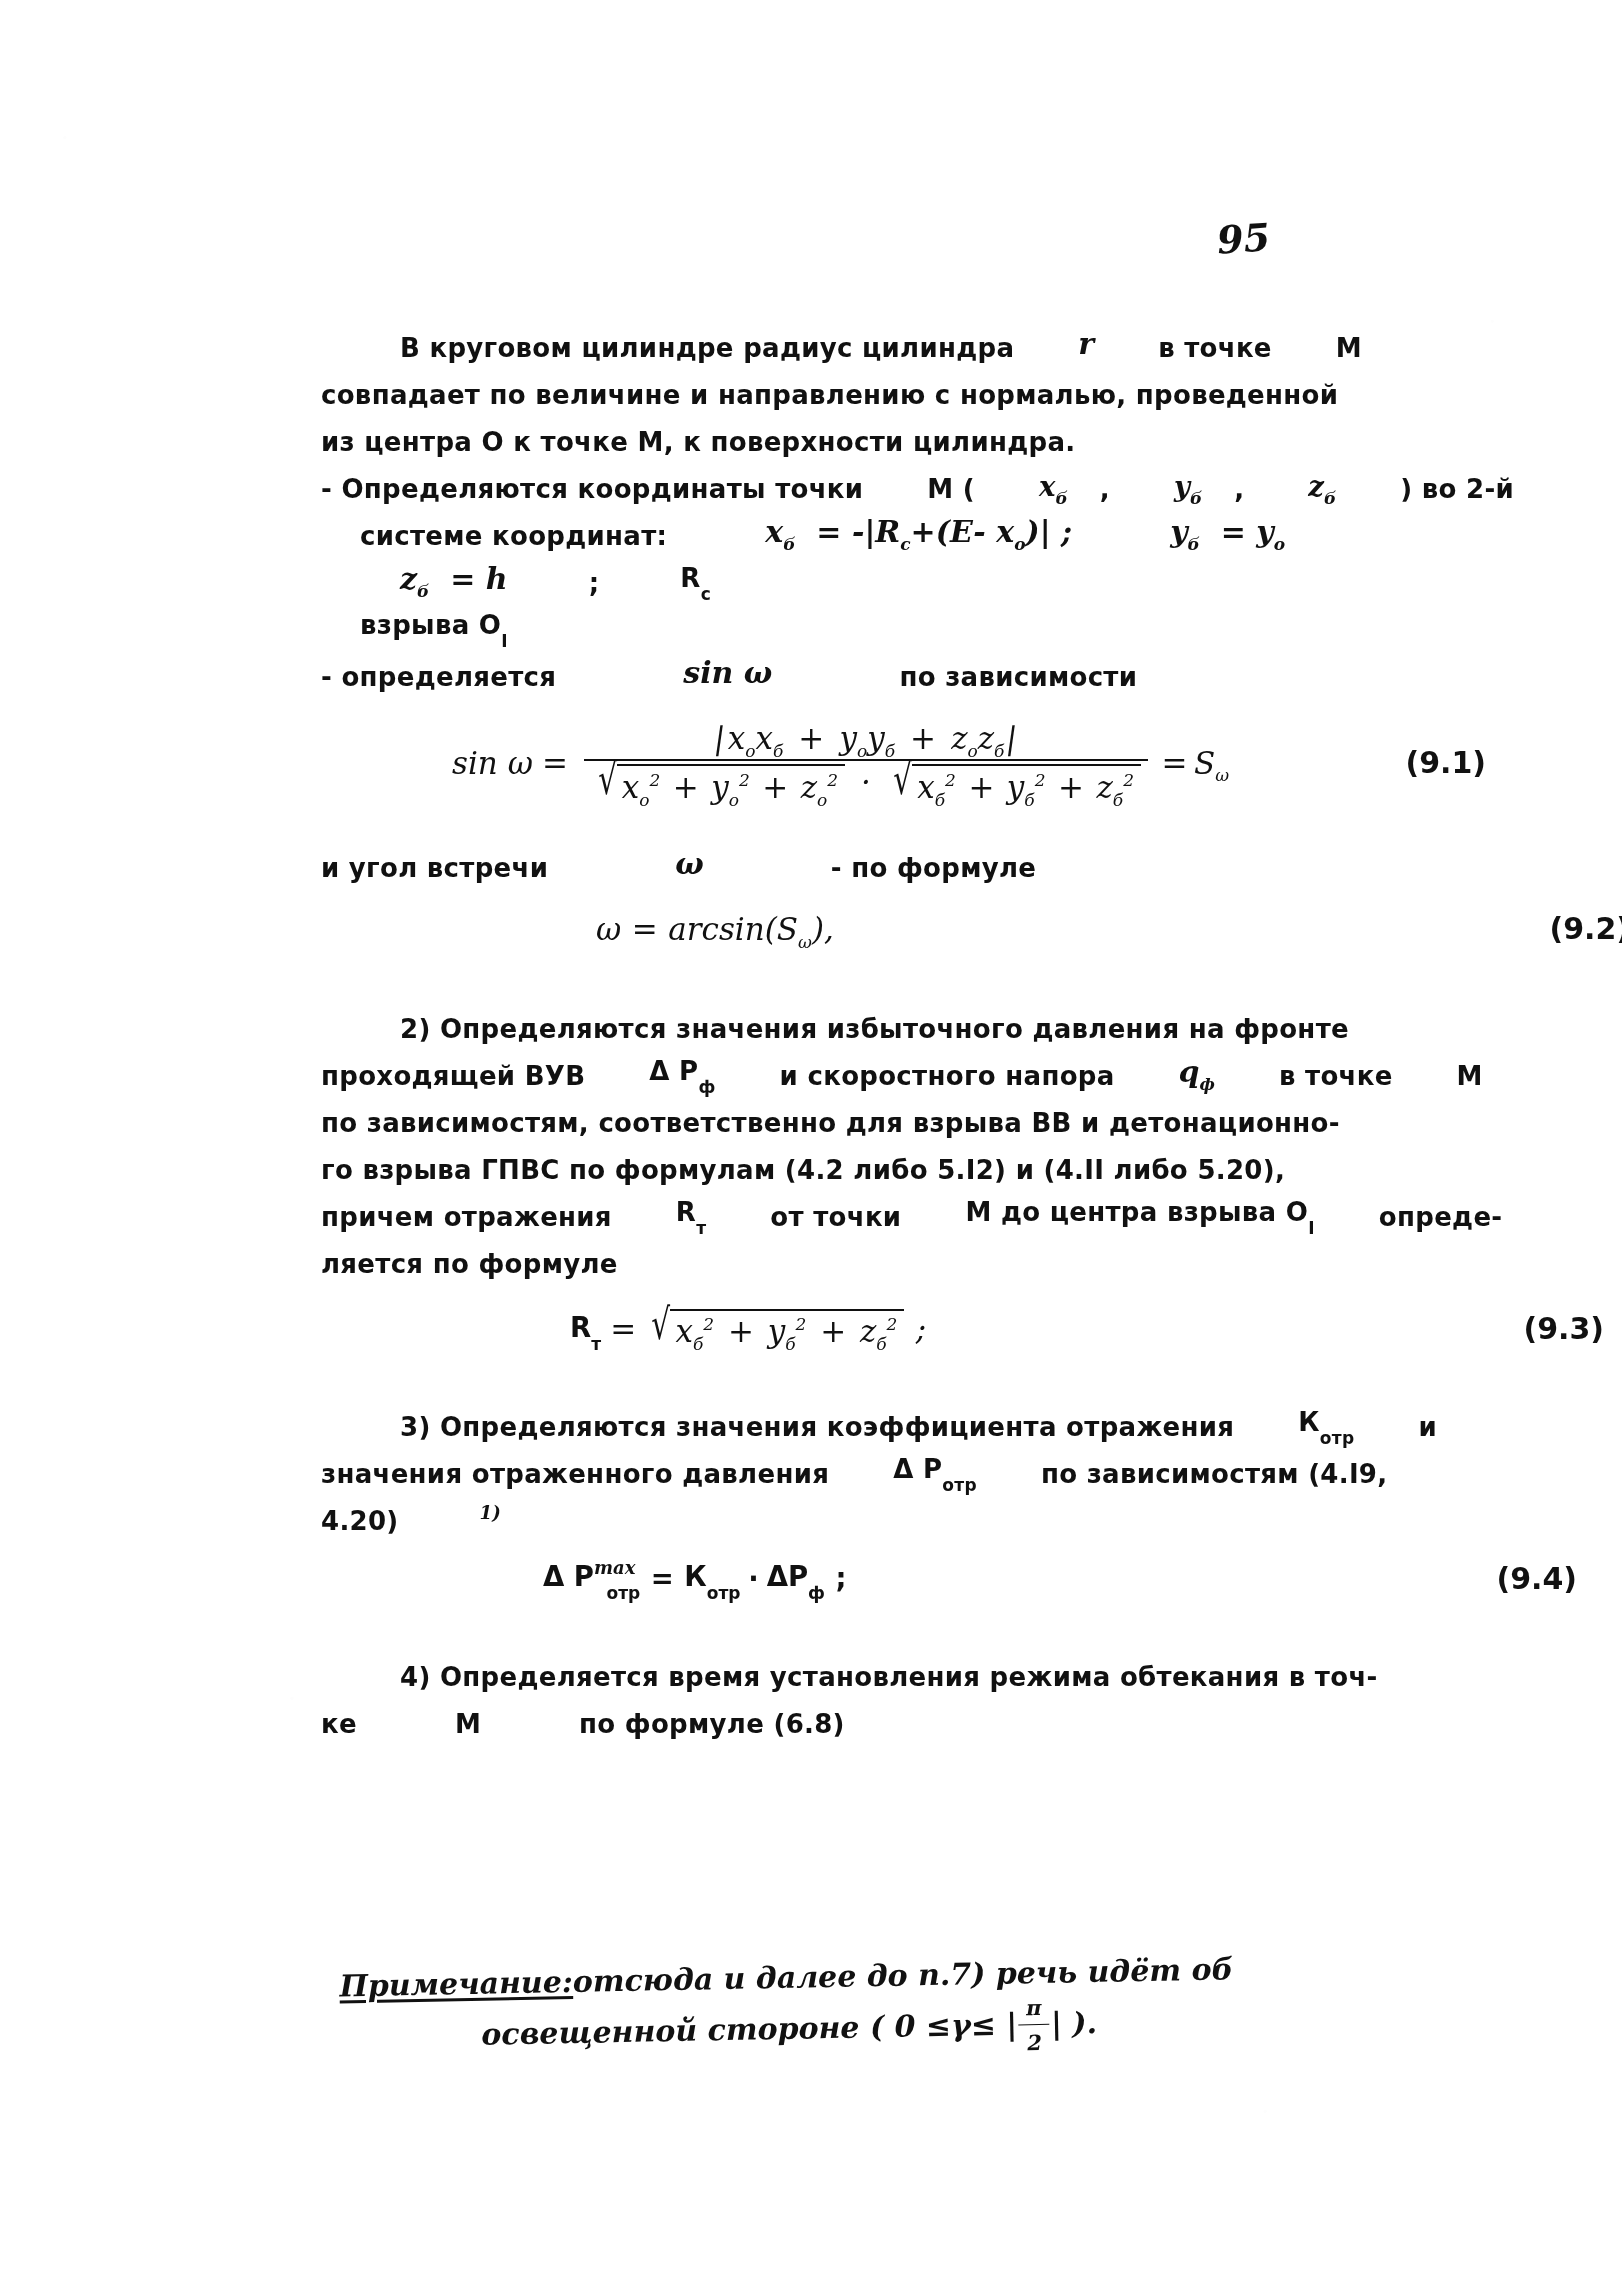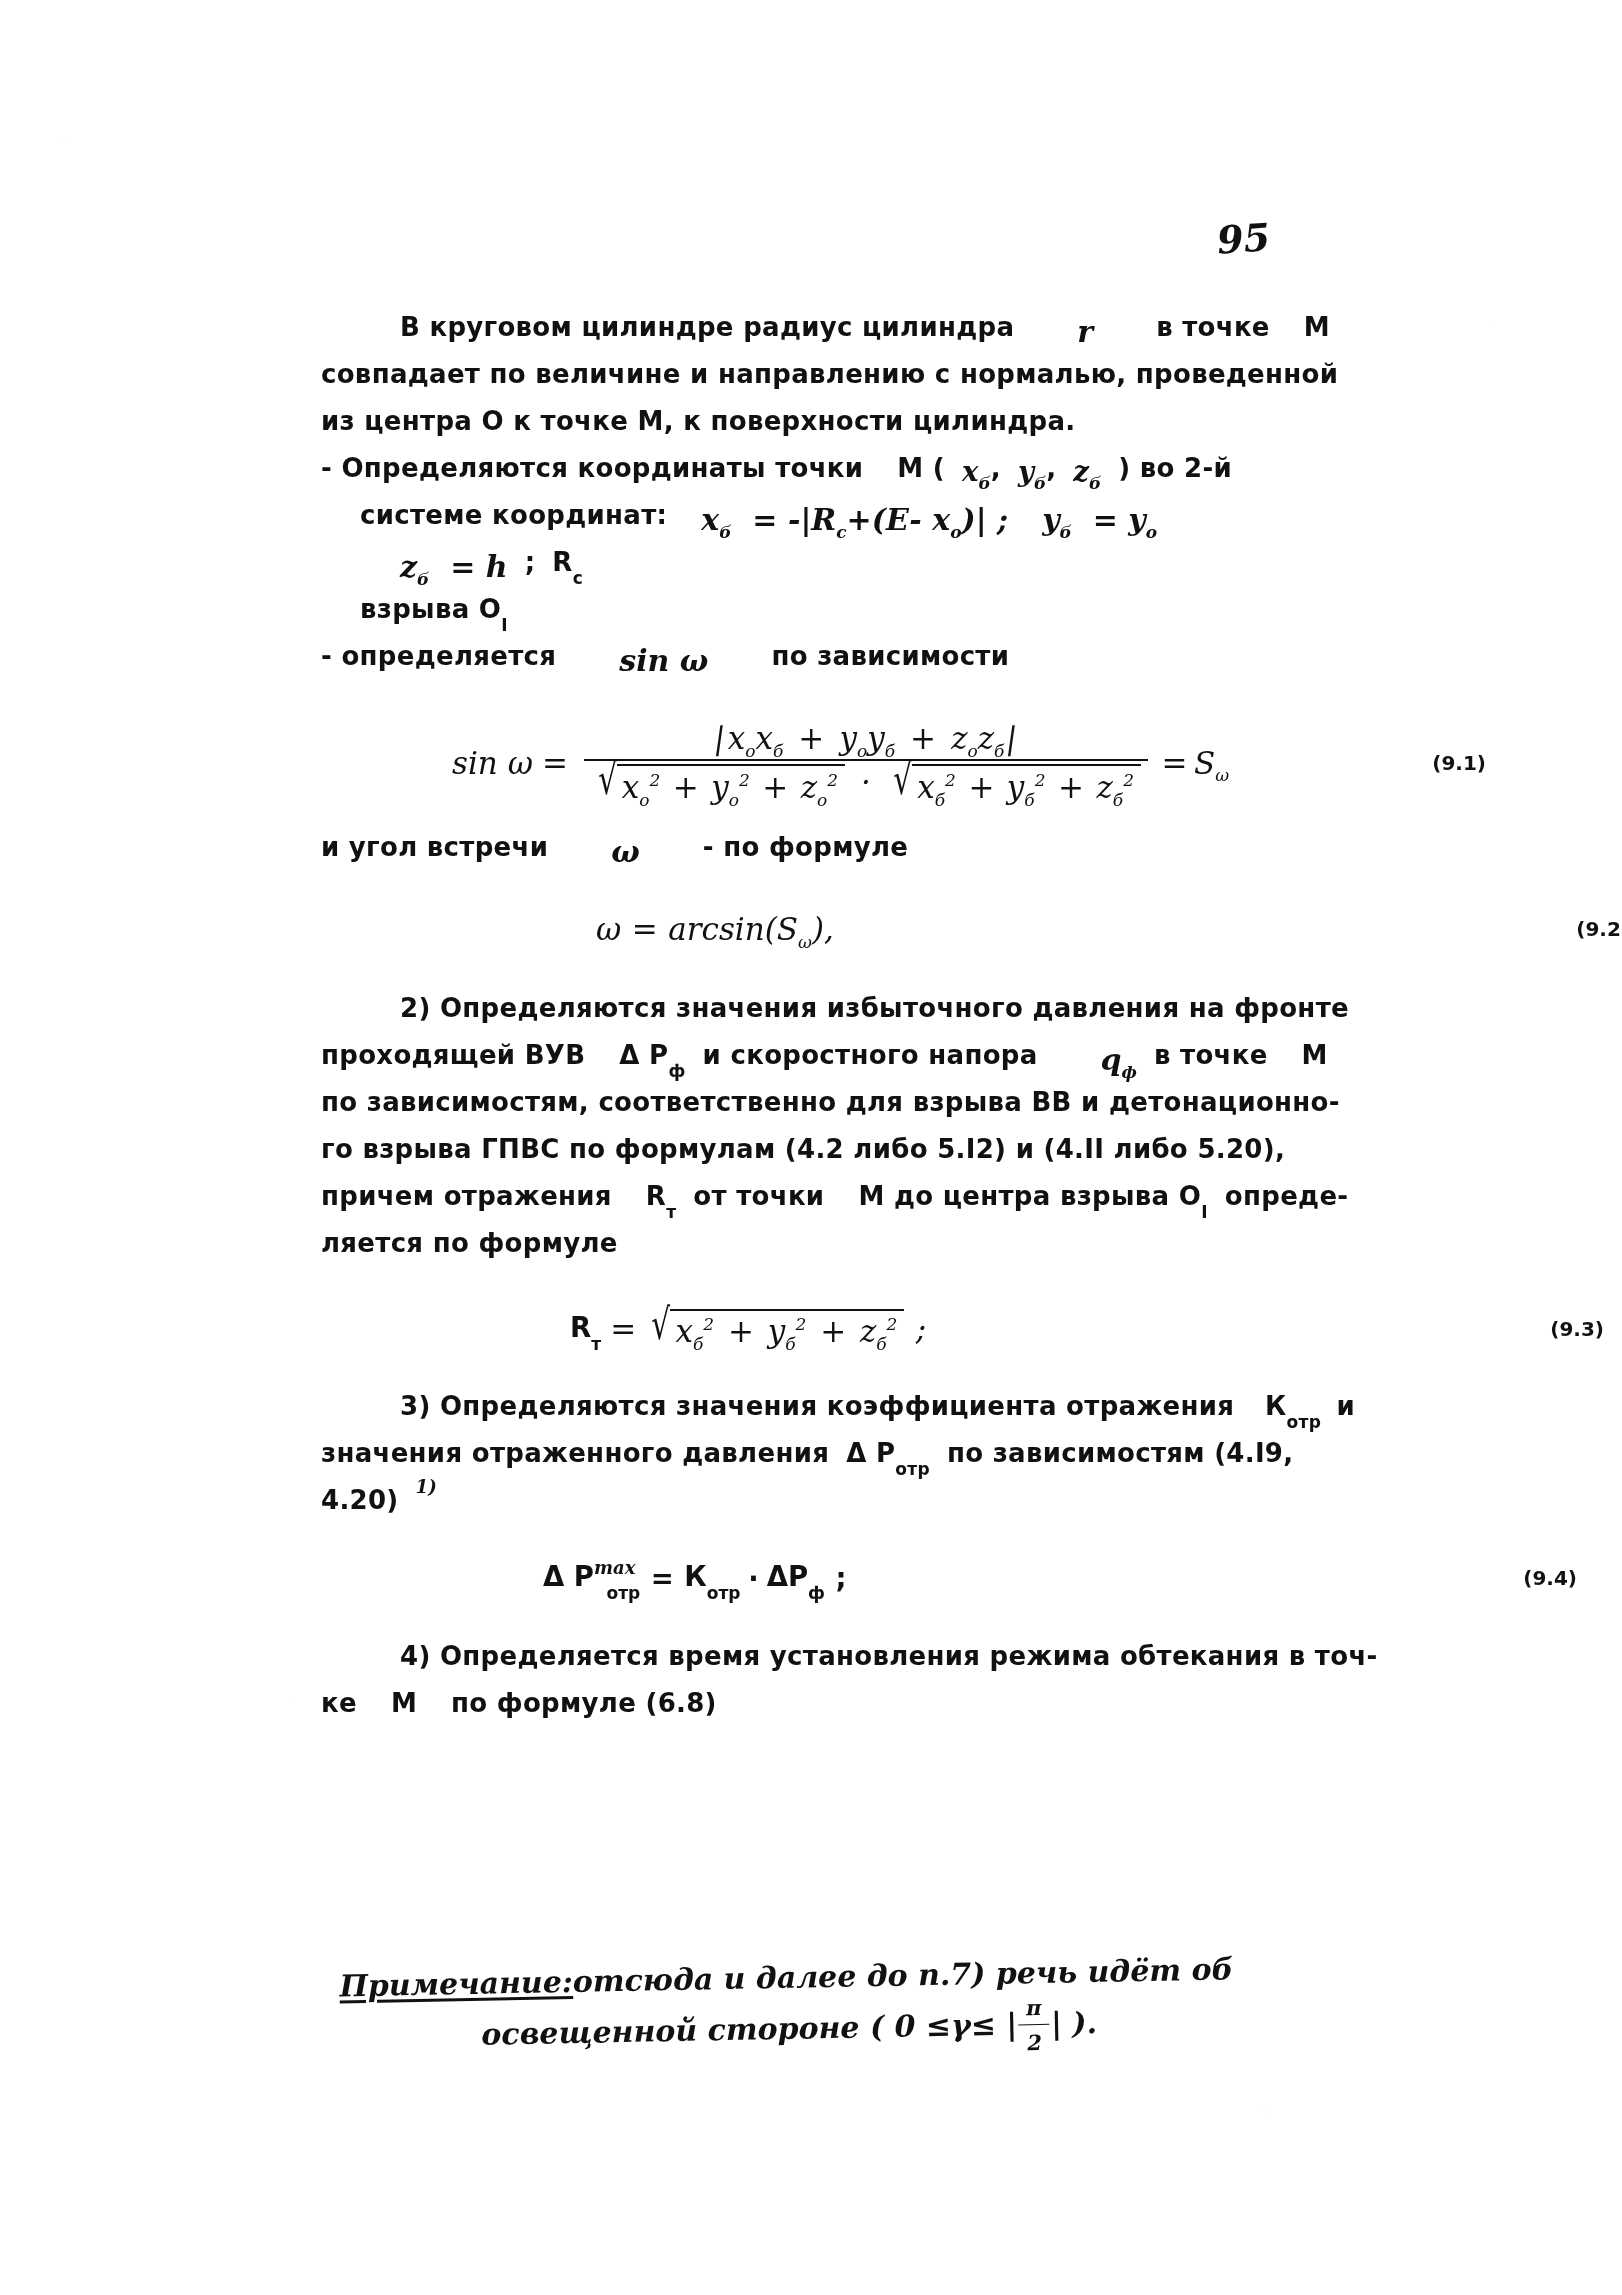--- a/index.html
+++ b/index.html
@@ -57,21 +57,22 @@
     color: #111;
     line-height: 1.0;
     white-space: nowrap;
     margin: 0;
     -webkit-font-smoothing: none;
   }
   .line {
     position: relative;
     height: 47px;
     display: flex;
-    align-items: flex-start;
+    align-items: flex-end;
+    gap: 32px;
   }
   .indent-1 { padding-left: 0px; }
   .indent-2 { padding-left: 39px; }
   .indent-3 { padding-left: 79px; }
 
   .gap-s { display:inline-block; width: 17px; }
   .gap-m { display:inline-block; width: 34px; }
   .gap-l { display:inline-block; width: 63px; }
 
   
@@ -123,21 +124,21 @@
     white-space: nowrap;
     display: flex;
     align-items: center;
   }
   .formula-tag {
     position: absolute;
     right: 0;
     font-family: "DejaVu Sans", sans-serif;
     font-weight: 700;
     font-style: normal;
-    font-size: 20px;
+    font-size: 30px;
     color: #111;
   }
 
   
   .frac {
     display: inline-flex;
     flex-direction: column;
     align-items: center;
     vertical-align: middle;
     margin: 0 6.5px;

